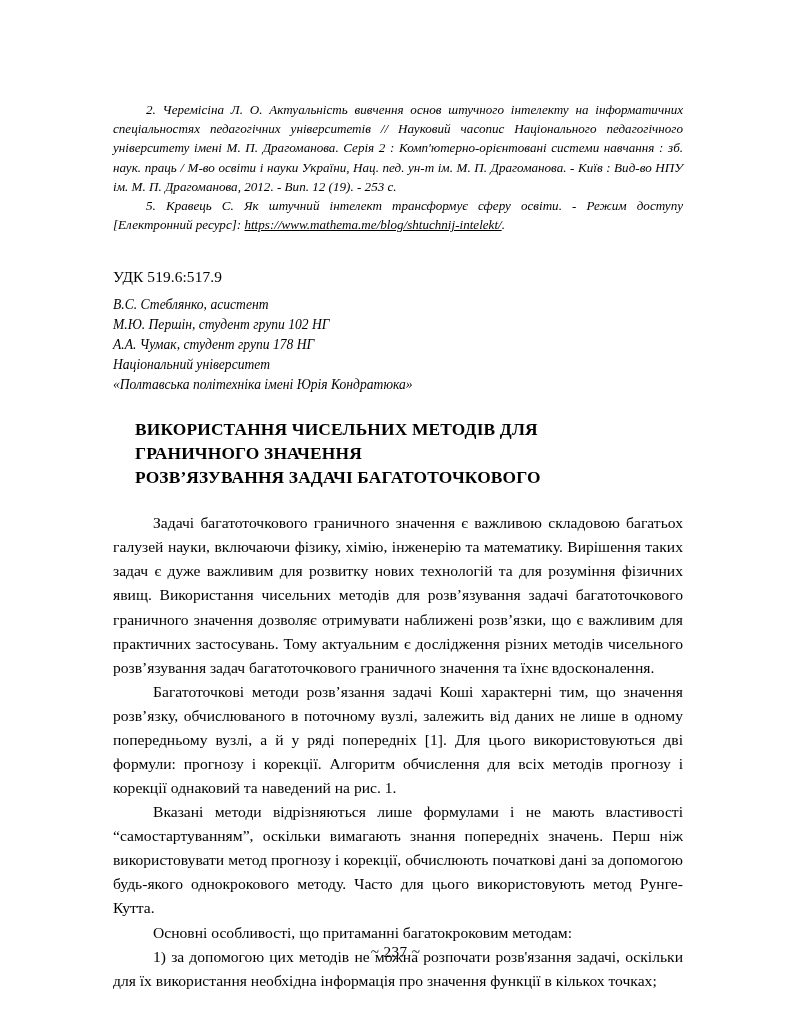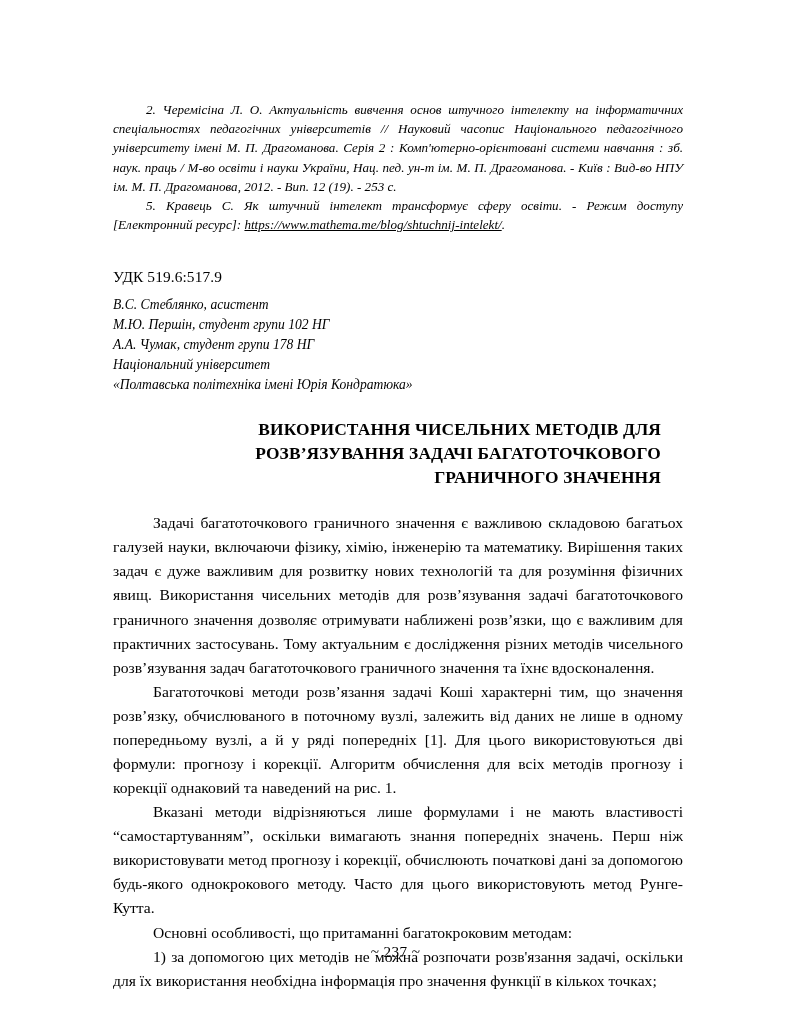--- a/index.html
+++ b/index.html
@@ -58,21 +58,21 @@
     text-align: left;
     font-style: italic;
     font-size: 13.6px;
     line-height: 1.48;
   }
   .authors .line { display: block; }
 
   
   .doc-title {
     margin-top: 22px;
-    text-align: right;
+    text-align: left;
     font-weight: bold;
     font-size: 17.4px;
     line-height: 1.38;
     letter-spacing: 0.15px;
     padding: 0 22px;
   }
   .doc-title .line { display: block; }
 
   
   .body-text {
@@ -115,22 +115,22 @@
     <div class="authors">
       <span class="line">В.С. Стеблянко, асистент</span>
       <span class="line">М.Ю. Першін, студент групи 102 НГ</span>
       <span class="line">А.А. Чумак, студент групи 178 НГ</span>
       <span class="line">Національний університет</span>
       <span class="line">«Полтавська політехніка імені Юрія Кондратюка»</span>
     </div>
 
     <h1 class="doc-title">
       <span class="line">ВИКОРИСТАННЯ ЧИСЕЛЬНИХ МЕТОДІВ ДЛЯ</span>
+      <span class="line">ГРАНИЧНОГО ЗНАЧЕННЯ</span>
       <span class="line">РОЗВ’ЯЗУВАННЯ ЗАДАЧІ БАГАТОТОЧКОВОГО</span>
-      <span class="line">ГРАНИЧНОГО ЗНАЧЕННЯ</span>
     </h1>
 
     <div class="body-text">
       <p>Задачі багатоточкового граничного значення є важливою складовою багатьох галузей науки, включаючи фізику, хімію, інженерію та математику. Вирішення таких задач є дуже важливим для розвитку нових технологій та для розуміння фізичних явищ. Використання чисельних методів для розв’язування задачі багатоточкового граничного значення дозволяє отримувати наближені розв’язки, що є важливим для практичних застосувань. Тому актуальним є дослідження різних методів чисельного розв’язування задач багатоточкового граничного значення та їхнє вдосконалення.</p>
       <p>Багатоточкові методи розв’язання задачі Коші характерні тим, що значення розв’язку, обчислюваного в поточному вузлі, залежить від даних не лише в одному попередньому вузлі, а й у ряді попередніх [1]. Для цього використовуються дві формули: прогнозу і корекції. Алгоритм обчислення для всіх методів прогнозу і корекції однаковий та наведений на рис. 1.</p>
       <p>Вказані методи відрізняються лише формулами і не мають властивості “самостартуванням”, оскільки вимагають знання попередніх значень. Перш ніж використовувати метод прогнозу і корекції, обчислюють початкові дані за допомогою будь-якого однокрокового методу. Часто для цього використовують метод Рунге-Кутта.</p>
       <p>Основні особливості, що притаманні багатокроковим методам:</p>
       <p>1) за допомогою цих методів не можна розпочати розв'язання задачі, оскільки для їх використання необхідна інформація про значення функції в кількох точках;</p>
     </div>
 

